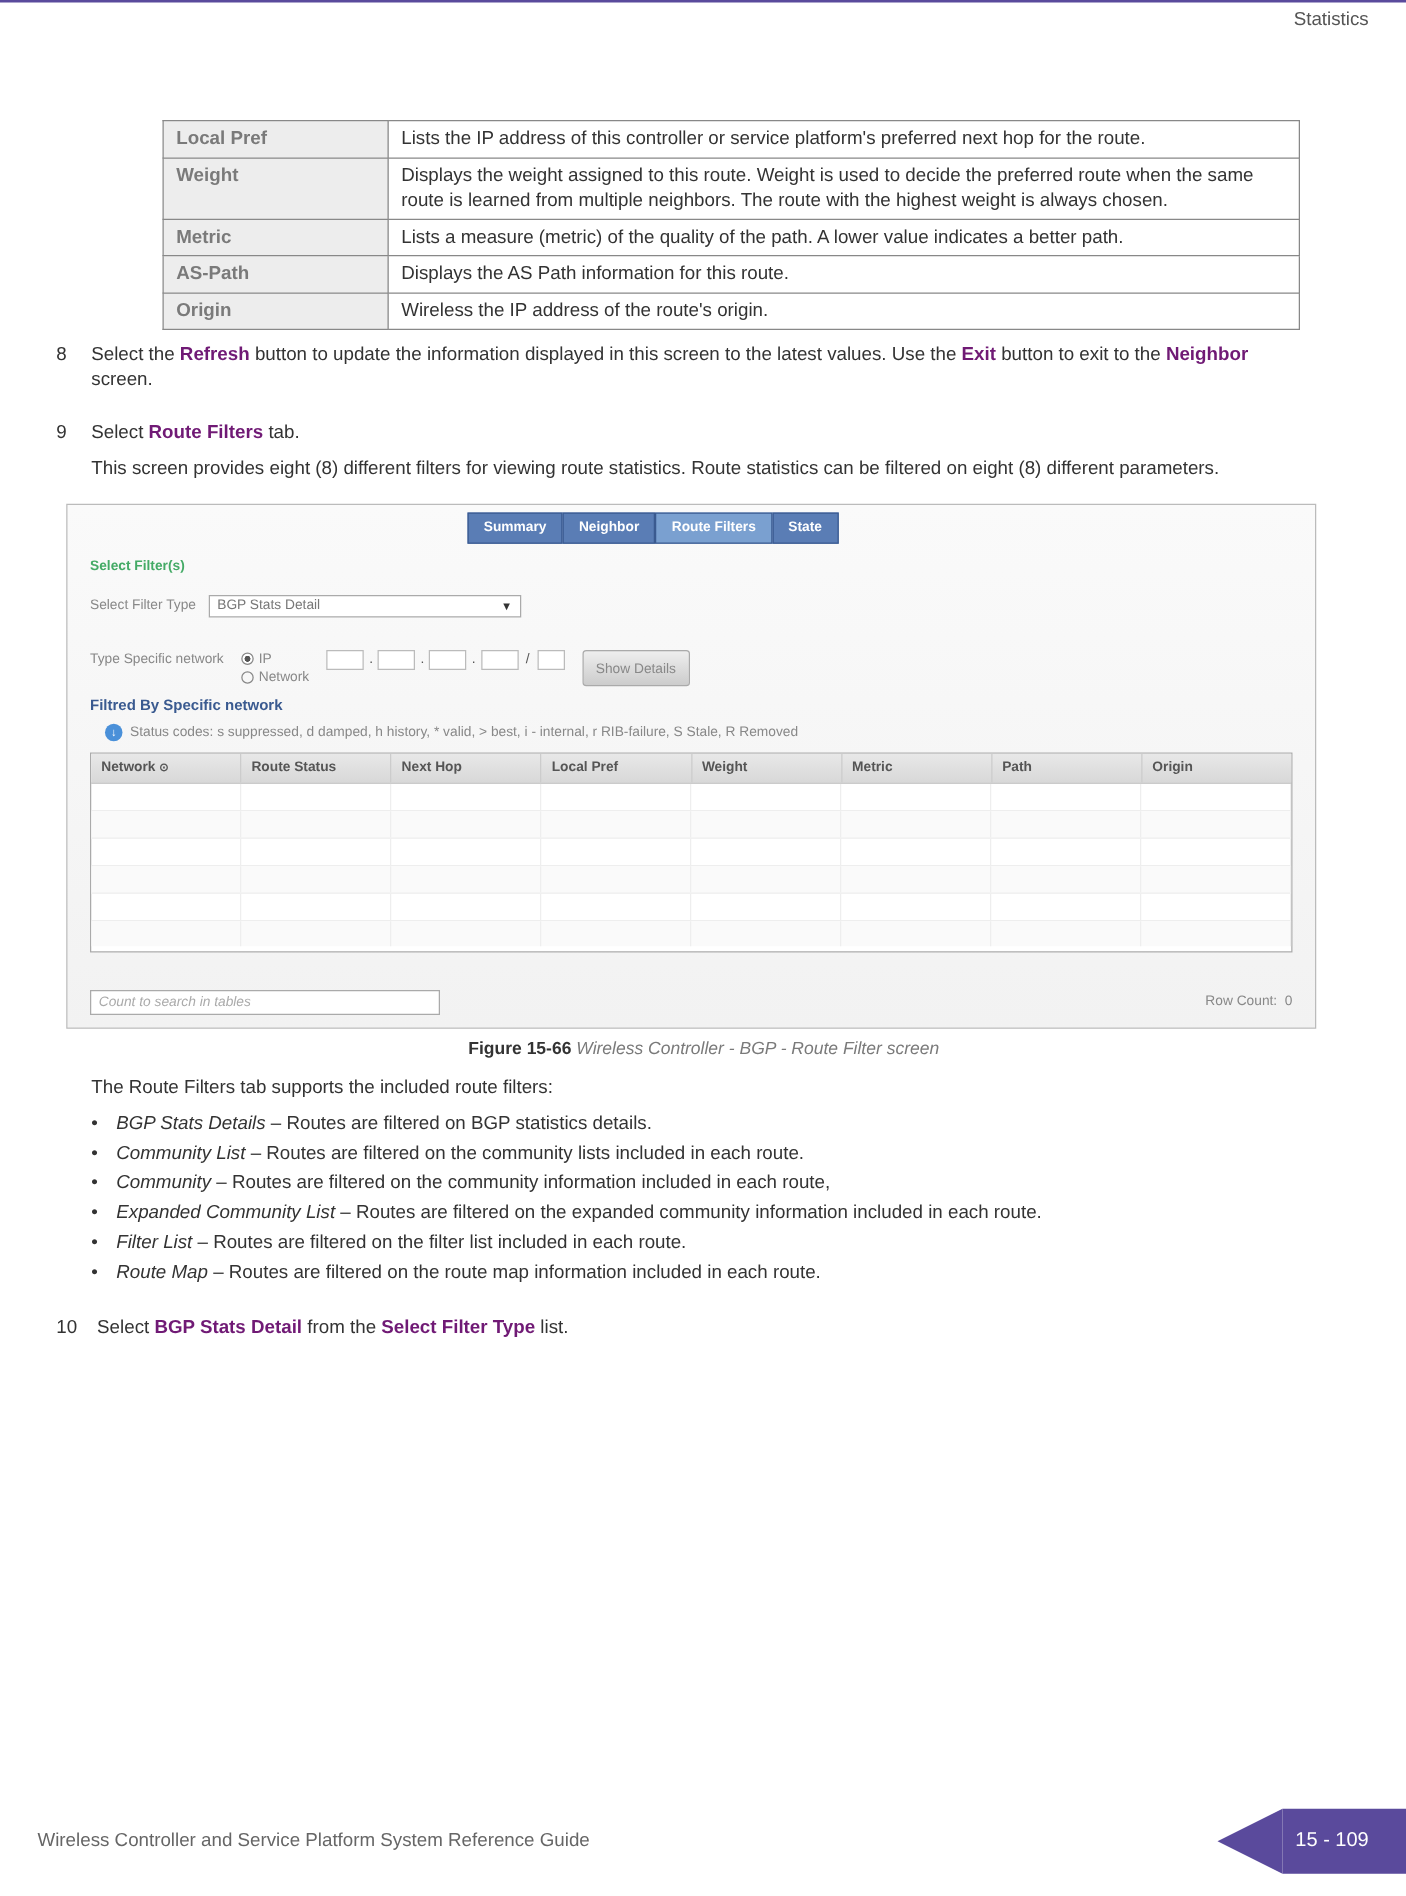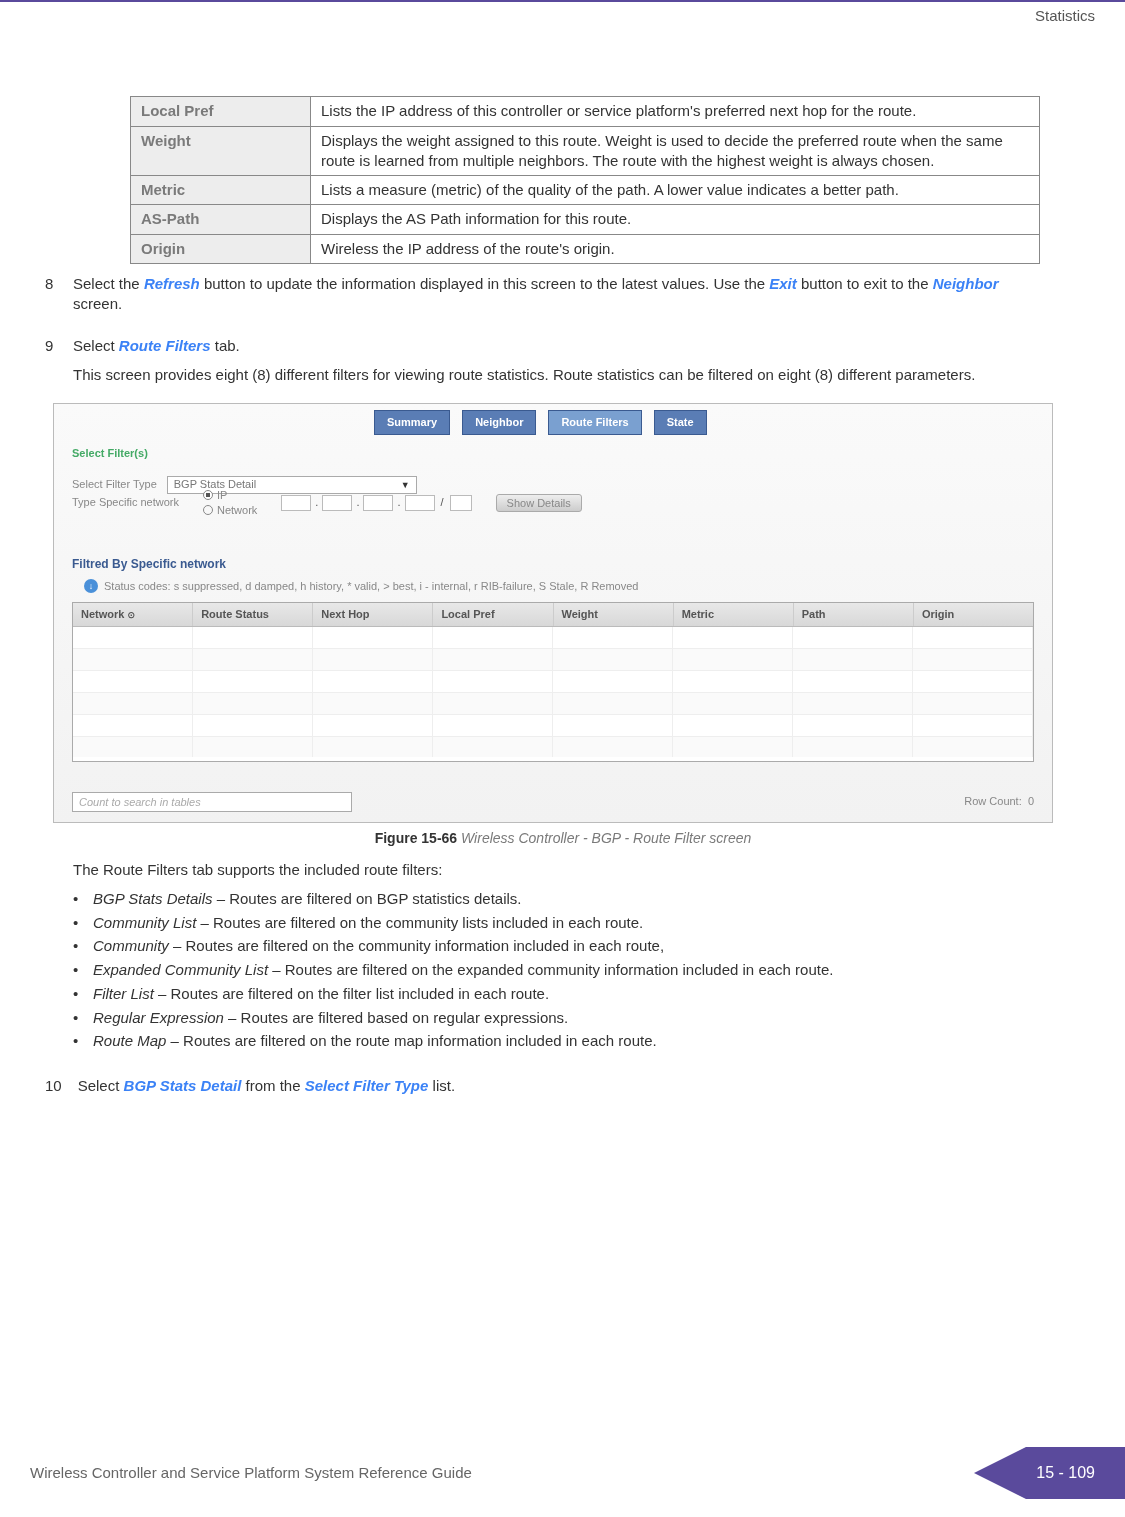--- a/index.html
+++ b/index.html
@@ -45,36 +45,36 @@
       margin: 0 60px 0 25px;
     }
     ol.steps > li {
       display: flex;
       gap: 16px;
       margin-bottom: 14px;
     }
     ol.steps .num { flex: 0 0 12px; color: #333; }
     ol.steps .body { flex: 1 1 auto; }
     ol.steps p { margin-bottom: 8px; }
-    .kw { color: #3b82f6; font-weight: bold; font-style: italic; }
+    .kw { color: #701a75; font-weight: bold; }
     .figure-wrap { margin: 18px 0 4px 0; }
     .figure-img {
       width: 1000px;
       height: 420px;
       margin-left: -20px;
       border: 1px solid #bbb;
       background: linear-gradient(#fafafa, #f2f2f2);
       position: relative;
       font-size: 11px;
       color: #555;
       overflow: hidden;
     }
     .fig-tabs {
       display: flex;
-      gap: 12px;
+      gap: 0;
       position: absolute;
       top: 6px; left: 320px;
     }
     .fig-tab {
       padding: 4px 12px;
       background: #5a7db5;
       color: #fff;
       border: 1px solid #3a5a90;
       font-size: 11px;
       font-weight: bold;
@@ -84,21 +84,21 @@
       position: absolute; top: 42px; left: 18px;
       color: #4a6; font-weight: bold; font-size: 11px;
     }
     .fig-row1 { position: absolute; top: 72px; left: 18px; display: flex; align-items: center; gap: 10px; }
     .fig-dd {
       border: 1px solid #aaa; background: #fff; width: 250px; height: 18px;
       display: flex; align-items: center; justify-content: space-between;
       padding: 0 6px; font-size: 11px; color: #777;
     }
     .fig-dd span.arrow { color: #333; font-size: 9px; }
-    .fig-row2 { position: absolute; top: 84px; left: 18px; display: flex; align-items: center; gap: 24px; }
+    .fig-row2 { position: absolute; top: 116px; left: 18px; display: flex; gap: 14px; }
     .fig-radios { display: flex; flex-direction: column; gap: 0; font-size: 11px; color: #888; }
     .fig-radios label { display: flex; align-items: center; gap: 4px; }
     .fig-ip { display: flex; gap: 4px; }
     .fig-ip input { width: 30px; height: 16px; border: 1px solid #bbb; font-size: 10px; }
     .fig-btn {
       background: linear-gradient(#eee,#ccc); border: 1px solid #aaa;
       padding: 2px 10px; font-size: 11px; border-radius: 3px; color: #888;
     }
     .fig-label-filtered {
       position: absolute; top: 152px; left: 18px;
@@ -367,23 +367,20 @@
           <li>
               <span class="bullet-body"><em>Community</em><span> – Routes are filtered on the community information included in each route,</span></span>
             </li>
           <li>
               <span class="bullet-body"><em>Expanded Community List</em><span> – Routes are filtered on the expanded community information included in each route.</span></span>
             </li>
           <li>
               <span class="bullet-body"><em>Filter List</em><span> – Routes are filtered on the filter list included in each route.</span></span>
             </li>
           <li>
-              <span class="bullet-body"><em>Regular Expression</em><span> – Routes are filtered based on regular expressions.</span></span>
-            </li>
-          <li>
               <span class="bullet-body"><em>Route Map</em><span> – Routes are filtered on the route map information included in each route.</span></span>
             </li>
         </ul>
       </div>
     </li>
 
     <li>
       <div class="num">10</div>
       <div class="body">
         <p>

